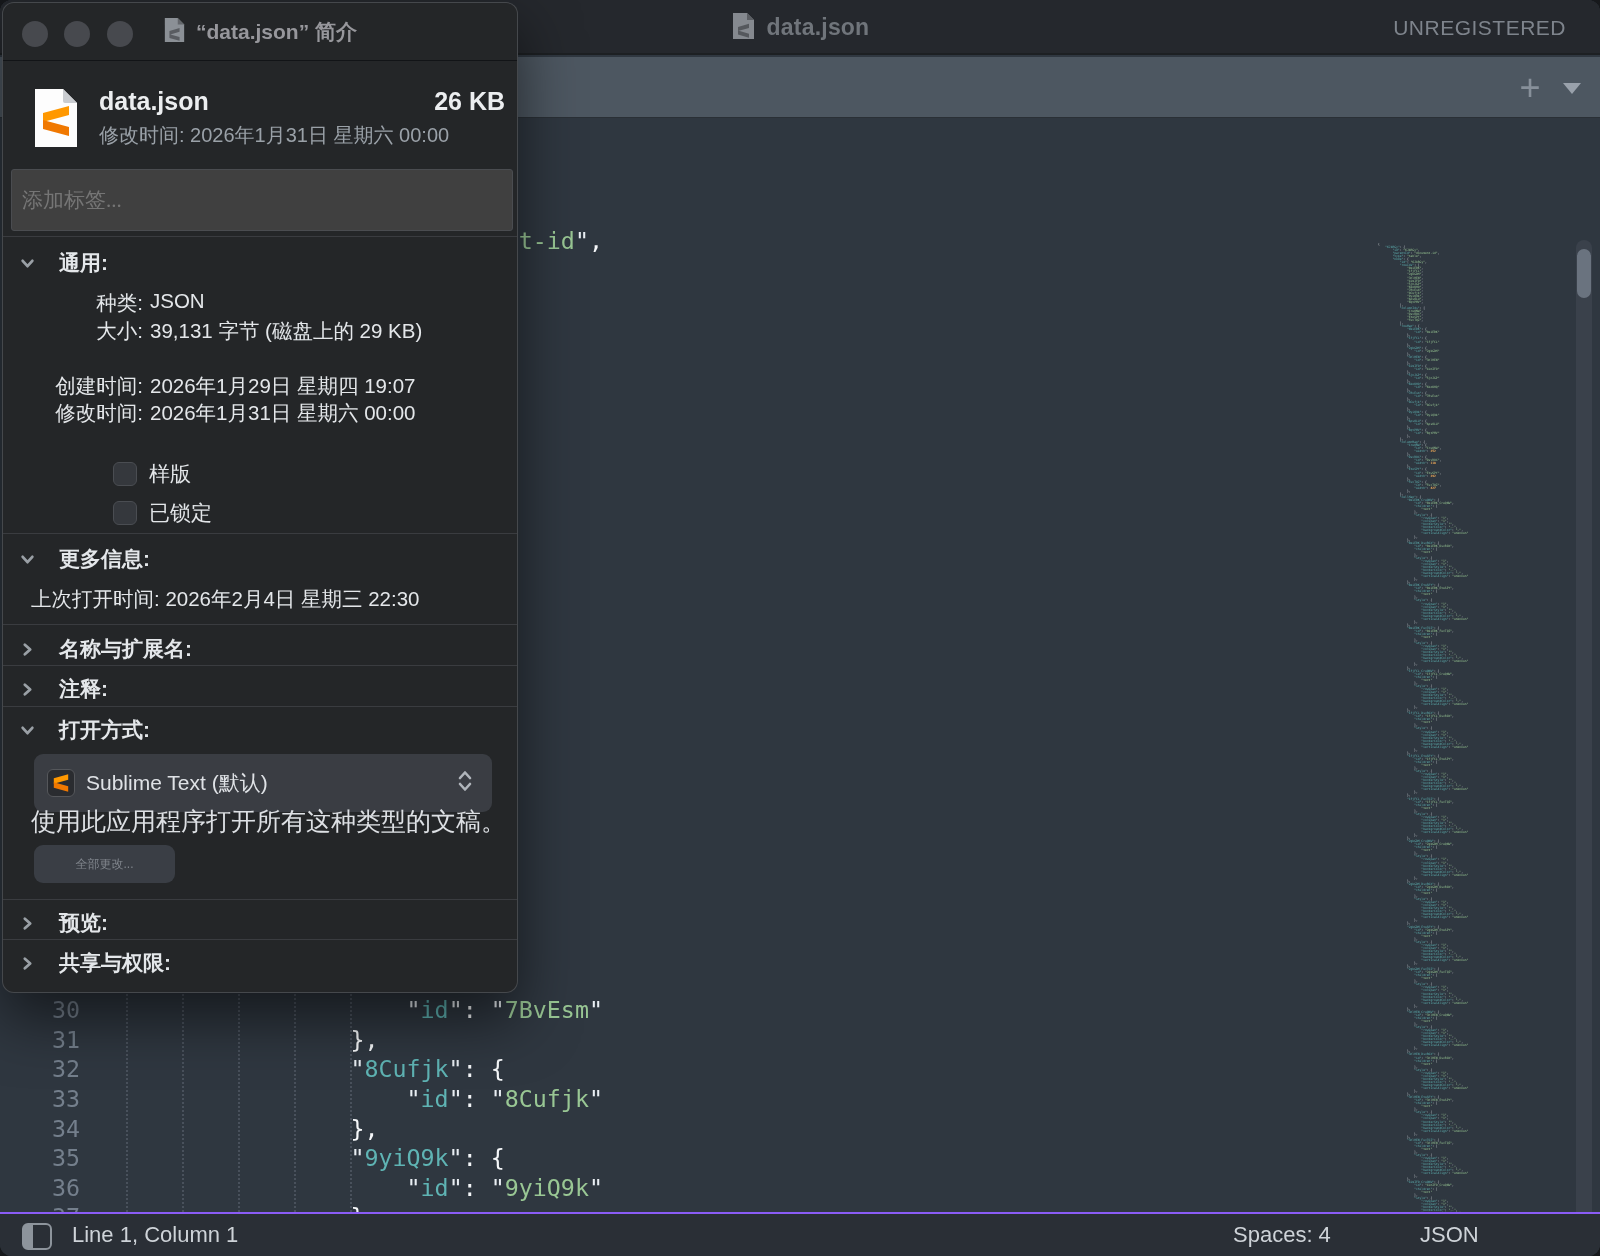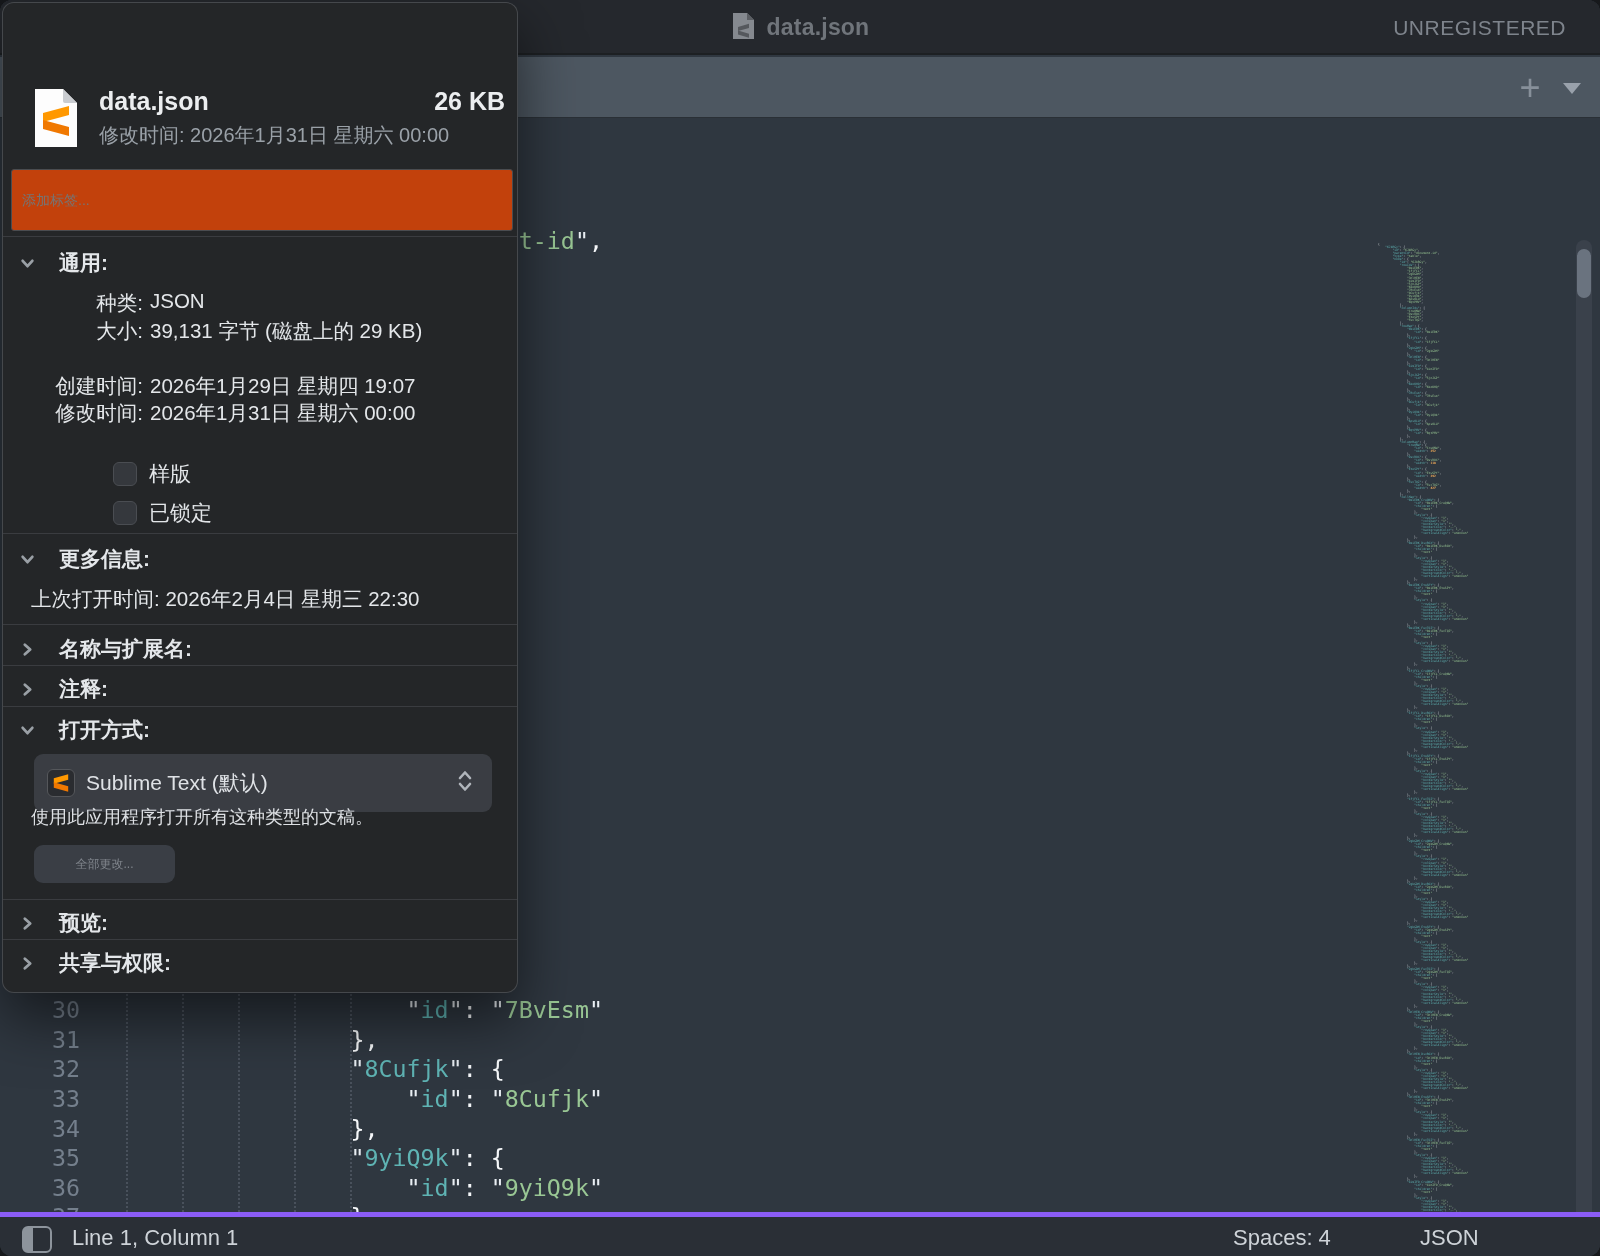--- a/index.html
+++ b/index.html
@@ -34,43 +34,43 @@
   
   #minimap { left:1378px; top:125px; width:186px; height:1070px; overflow:hidden; position:absolute; }
   #minimap pre { font-family:"DejaVu Sans Mono", monospace; font-size:3px; line-height:3.05px; color:rgba(236,241,245,.78); letter-spacing:0; }
   #minimap .mk { color:rgba(95,180,180,.95); }
   #minimap .ms { color:rgba(153,199,148,.95); }
   #minimap .mn { color:#f9ae58; font-weight:bold; }
   #v-track { left:1576px; top:122px; width:16px; height:1086px; background:#3a414b; border-radius:8px; }
   #v-thumb { left:1577px; top:131px; width:14px; height:49px; background:#6a737f; border-radius:7px; }
 
   
-  #st-statusbar { left:0; top:1212px; width:1600px; height:44px; background:#2a2f36; border-top:5px solid #8b5cf6; color:#ced3d8; font-size:22px; }
+  #st-statusbar { left:0; top:1212px; width:1600px; height:44px; background:#2a2f36; border-top:2px solid #8b5cf6; color:#ced3d8; font-size:22px; }
   #sb-toggle { left:22px; top:9px; width:30px; height:27px; border:2.5px solid #8d949c; border-radius:6px; }
   #sb-toggle .fill { position:absolute; left:0; top:0; bottom:0; width:9px; background:#8d949c; }
   #sb-pos { left:72px; top:8px; }
   #sb-spaces { left:1233px; top:8px; }
   #sb-syntax { left:1420px; top:8px; }
 
   
   #info { left:2px; top:2px; width:516px; height:991px; background:#242628; border-radius:12px;
           border:1px solid rgba(110,115,120,.45); box-shadow:0 25px 60px rgba(0,0,0,.55); color:#e2e5e8; overflow:hidden; }
   #info-titlebar { position:absolute; left:0; top:0; width:100%; height:58px; border-bottom:1px solid #121417; }
   .traffic { position:absolute; top:18px; width:26px; height:26px; border-radius:50%; background:#47494e; }
   #info-title-group { position:absolute; left:0; right:0; top:0; height:58px; display:flex; align-items:center; justify-content:center; gap:10px; }
   #info-title { color:#97979c; font-size:21px; font-weight:600; }
 
   #file-row { position:absolute; left:28px; top:84px; right:12px; height:64px; }
   #file-big-icon { position:absolute; left:2px; top:0px; }
   #file-name { position:absolute; left:68px; top:0px; font-size:25px; font-weight:700; color:#eceef0; }
   #file-size { position:absolute; right:0px; top:0px; font-size:25px; font-weight:700; color:#eceef0; }
   #file-modified { position:absolute; left:68px; top:35px; font-size:20px; color:#9aa1a8; }
 
-  #tags-input { position:absolute; left:8px; top:166px; width:502px; height:62px; background:#c2410c; border:1.5px solid #4a4c50; border-radius:3px;
-                color:#c7cbcf; font-size:14px; padding:8px 10px; display:block; }
+  #tags-input { position:absolute; left:8px; top:166px; width:502px; height:62px; background:#404040; border:1.5px solid #4a4c50; border-radius:3px;
+                color:#c7cbcf; font-size:21px; padding:8px 10px; display:block;font-family:Liberation Serif, serif; }
 
   .sep { position:absolute; left:0; width:100%; height:0; border-top:1.5px solid #3a3c40; }
   .sec-head { position:absolute; left:16px; display:flex; align-items:center; gap:24px; font-size:21px; font-weight:600; color:#e4e7ea; }
   .chev { width:16px; height:16px; display:inline-flex; align-items:center; justify-content:center; color:#9aa0a6; }
   .chev svg { display:block; }
 
   .g-row { position:absolute; left:0; width:100%; height:27.5px; display:flex; font-size:20.5px; }
   .g-label { width:140px; text-align:right; color:#e4e7ea; flex:0 0 140px; }
   .g-value { margin-left:7px; color:#e4e7ea; white-space:nowrap; }
   .crumb-sep { color:#8f969d; font-size:17px; margin:0 6px; }
@@ -80,21 +80,21 @@
 
   #lastopen-row { position:absolute; left:28px; font-size:20.5px; color:#e4e7ea; }
 
   #openwith-select { position:absolute; left:31px; top:751px; width:458px; height:58px; background:#3a3d43; border-radius:9px;
                      display:flex; align-items:center; }
   #ow-app-icon { margin-left:13px; width:28px; height:28px; background:#2a2c30; border:1px solid #55575b; border-radius:6px;
                  display:flex; align-items:center; justify-content:center; }
   #ow-label { margin-left:11px; font-size:21px; color:#dfe2e6; }
   #ow-chevrons { position:absolute; right:18px; color:#b0b5bb; }
 
-  #ow-hint { position:absolute; left:28px; top:802px; font-size:18px; color:#dde0e4; }
+  #ow-hint { position:absolute; left:28px; top:802px; font-size:25px; color:#dde0e4; }
   #change-all-btn { position:absolute; left:31px; top:842px; width:141px; height:38px; background:#3a3e45; border:none; border-radius:9px;
                     color:#81868d; font-size:12px; }
 </style>
 </head>
 <body>
 
 <div id="sublime" class="abs">
 
   <div id="st-titlebar" class="abs">
     <div id="st-title-group">
@@ -475,20 +475,35 @@
         <span class="fill"></span>
       </div>
     <div id="sb-pos" class="abs">Line 1, Column 1</div>
     <div id="sb-spaces" class="abs">Spaces: 4</div>
     <div id="sb-syntax" class="abs">JSON</div>
   </div>
 </div>
 
 <div id="info" class="abs">
 
+  <div id="info-titlebar">
+    <span class="traffic" style="left:19px"></span>
+    <span class="traffic" style="left:61px"></span>
+    <span class="traffic" style="left:104px"></span>
+    <div id="info-title-group">
+      <span>
+        <svg width="23" height="28" viewBox="0 0 25 30">
+          <path d="M2 2 h14 l7 7 v19 h-21 z" fill="#8b9096"></path>
+          <path d="M16 2 l7 7 h-7 z" fill="#63666b"></path>
+          <path d="M7 16 l11 -3.2 v4.1 l-11 3.2 z M7 19.5 l11 3.2 v4.1 l-11 -3.2 z" fill="#595c61"></path>
+        </svg>
+      </span>
+      <span id="info-title">“data.json” 简介</span>
+    </div>
+  </div>
 
   <div id="file-row">
     <span id="file-big-icon">
       <svg width="46" height="62" viewBox="0 0 46 62">
         <path d="M2 2 h28 l14 14 v44 h-42 z" fill="#fdfdfd"></path>
         <path d="M30 2 l14 14 h-12 a2 2 0 0 1 -2 -2 z" fill="#c9ccd0"></path>
         <path d="M10 26 l26 -7 v9 l-26 7 z" fill="#ff9800"></path>
         <path d="M10 33 l26 7 v9 l-26 -7 z" fill="#f07800"></path>
       </svg>
     </span>

